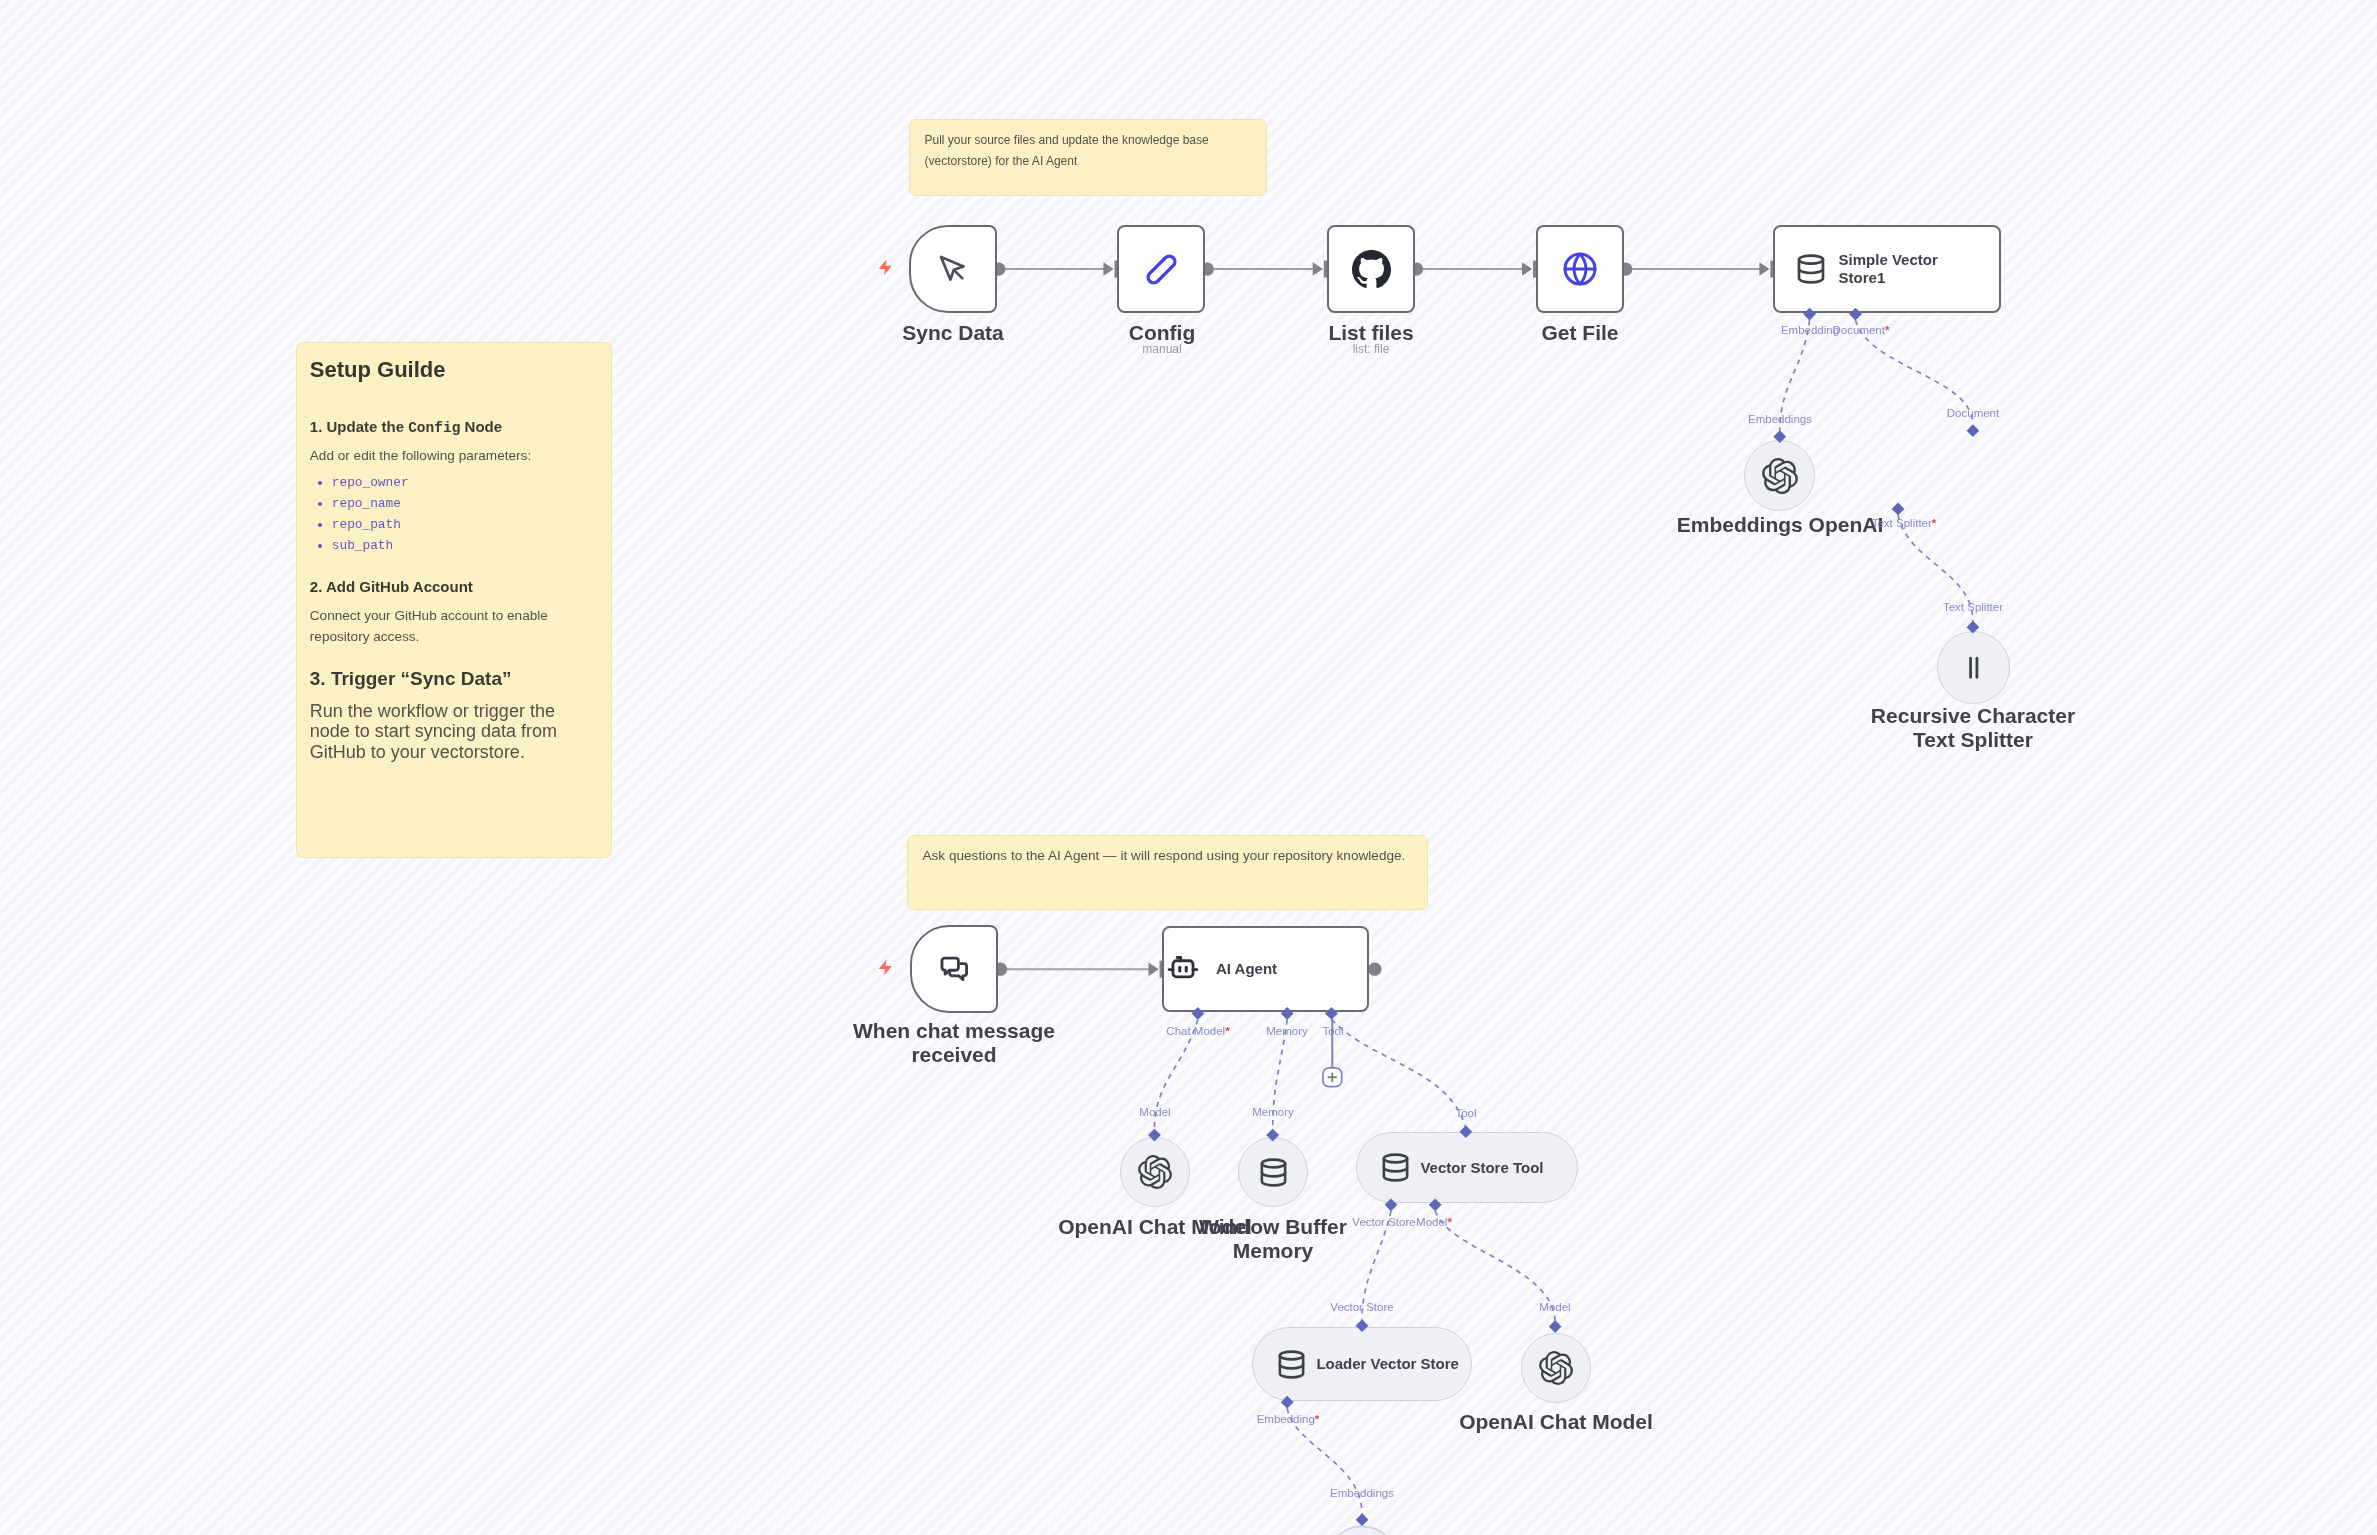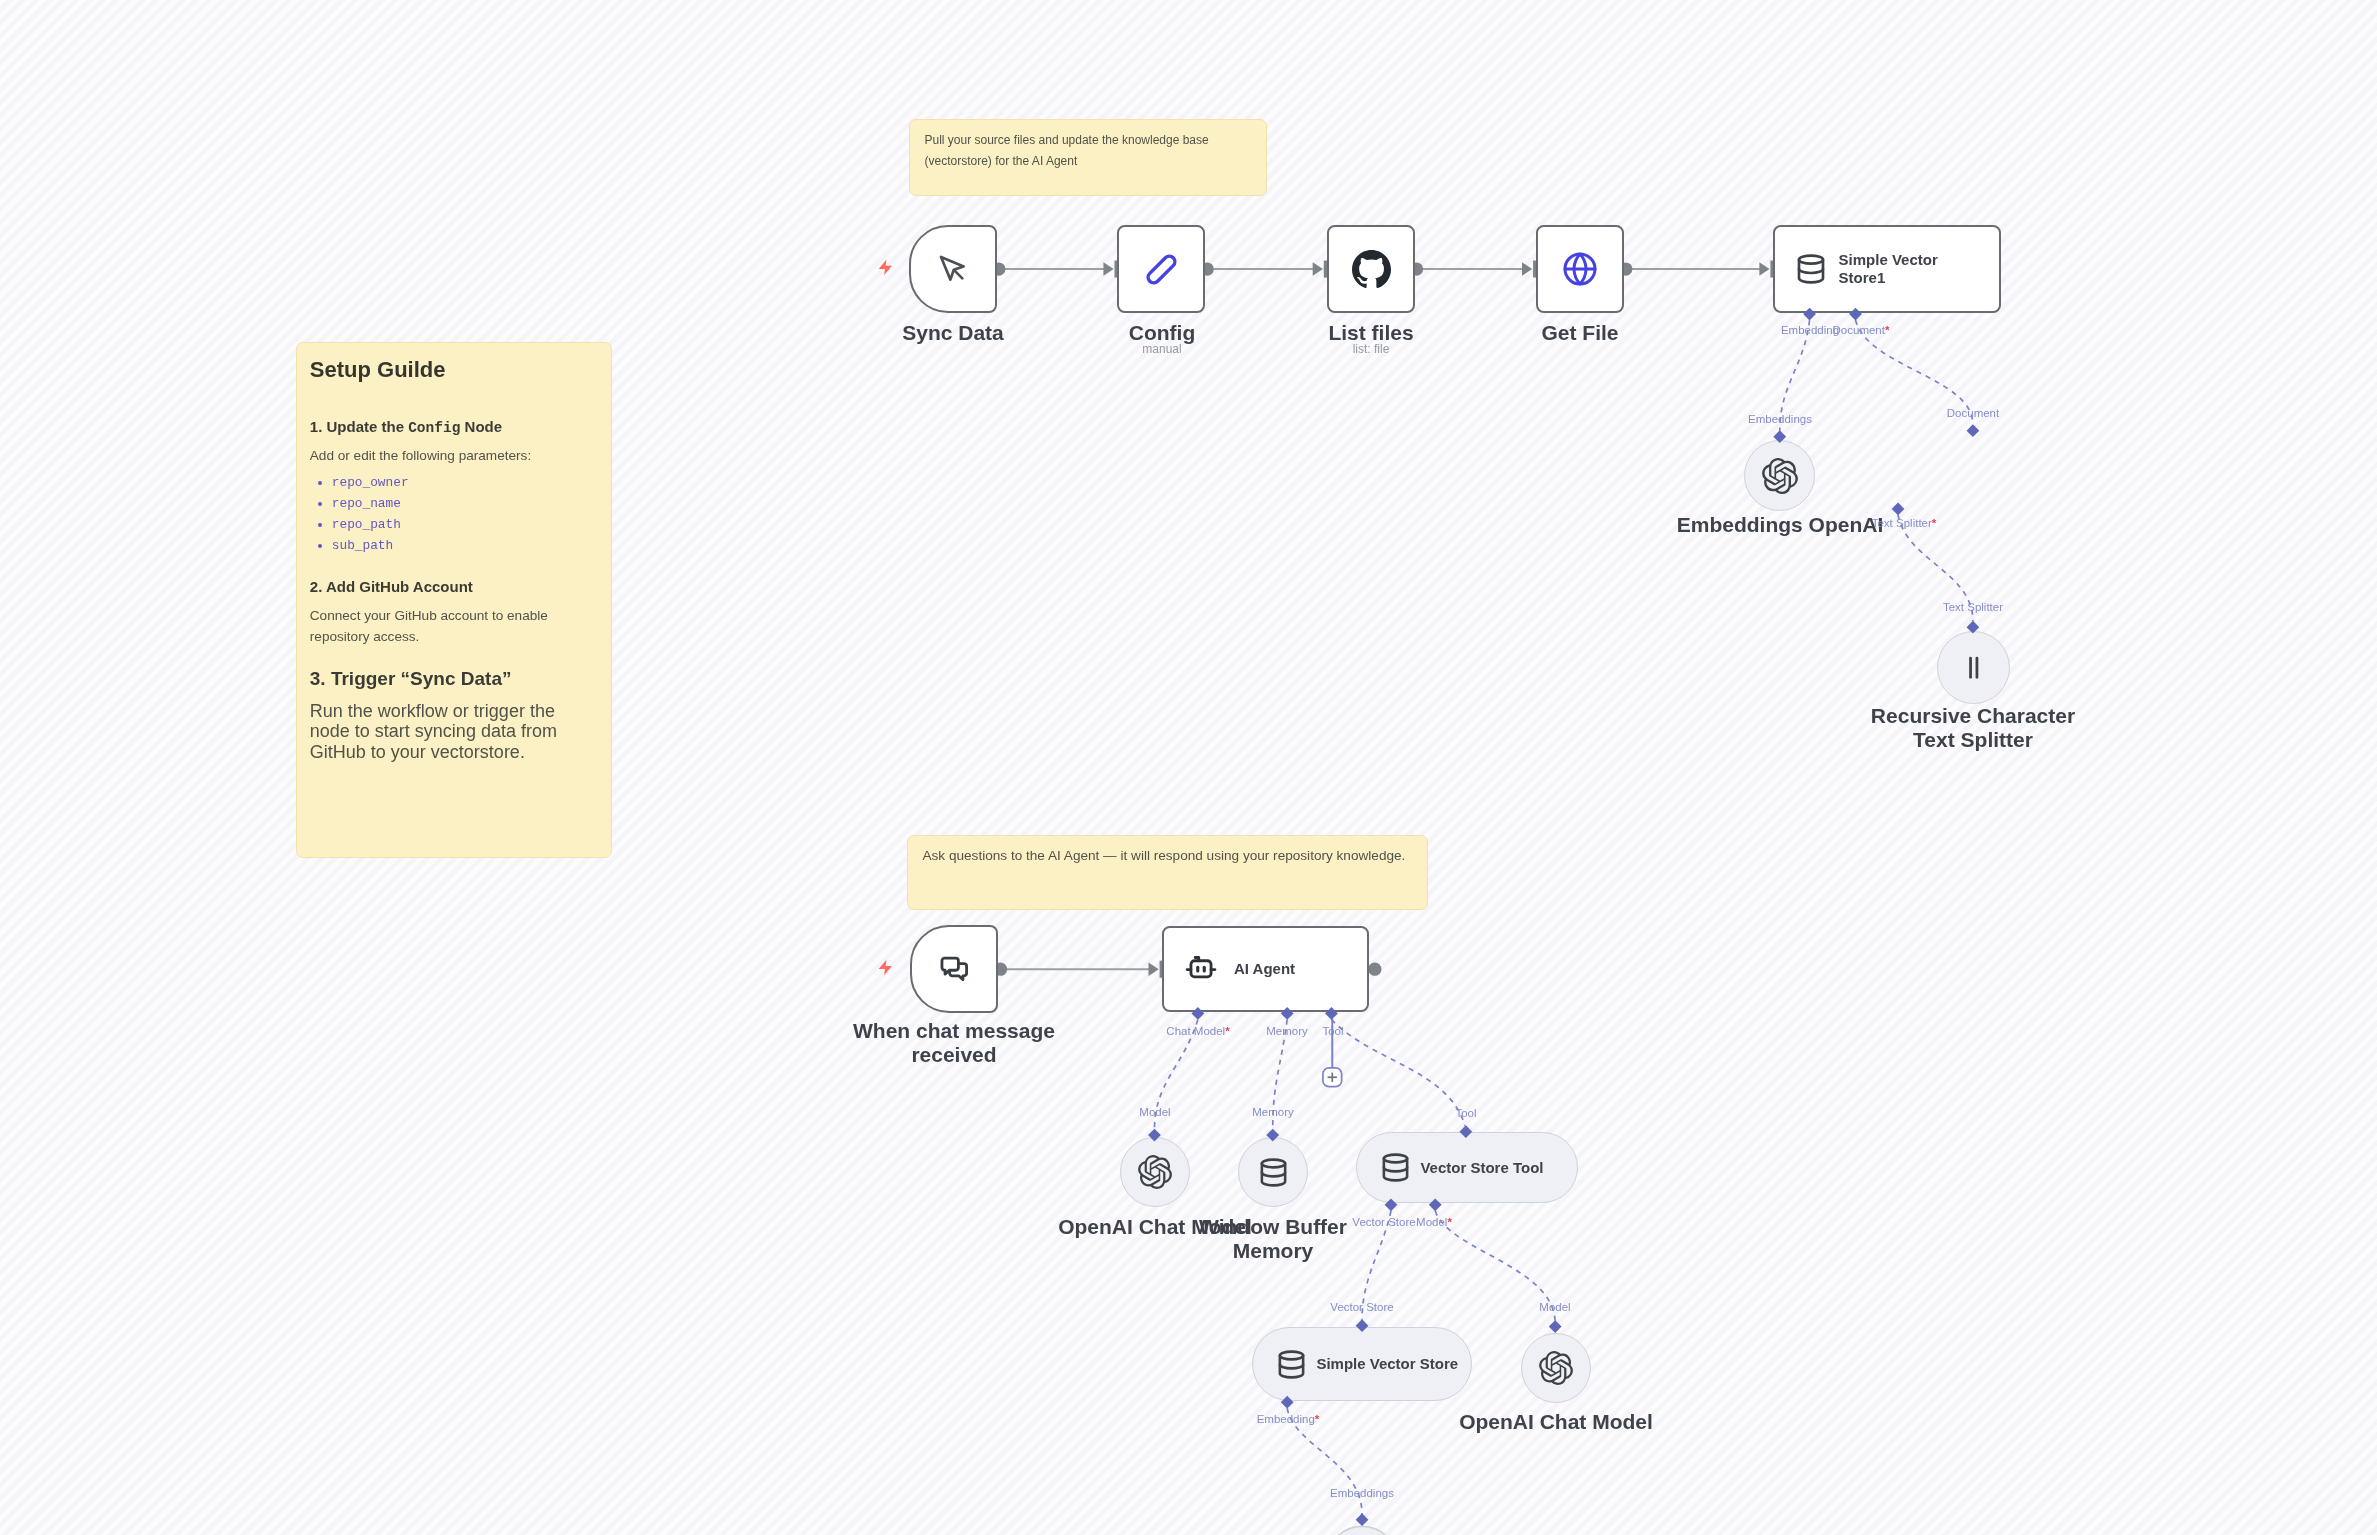--- a/index.html
+++ b/index.html
@@ -149,21 +149,21 @@
         <line x1="15" y1="3" x2="15" y2="21"></line>
       </svg>
 </div>
 
 <div class="node trig sq" style="left:910px;top:925px;width:88px;height:88px;">
   <svg width="34" height="34" viewBox="0 0 24 24" stroke="#383d44" stroke-width="2" stroke-linecap="round" stroke-linejoin="round">
         <path fill="none" d="M12.6 8.2H19a1.9 1.9 0 0 1 1.9 1.9v4.8A1.9 1.9 0 0 1 19 16.8h-.7v2.7l-3-2.7h-4.5a1.9 1.9 0 0 1-1.9-1.9v-1.2"></path>
         <path fill="#ffffff" d="M5.4 4.3h7.8a1.9 1.9 0 0 1 1.9 1.9V11a1.9 1.9 0 0 1-1.9 1.9H8.7l-3 2.7v-2.7h-.3A1.9 1.9 0 0 1 3.5 11V6.2a1.9 1.9 0 0 1 1.9-1.9z"></path>
       </svg>
 </div>
-<div class="node" style="left:1162px;top:926px;width:207px;height:86px;padding-left:20px;">
+<div class="node" style="left:1162px;top:926px;width:207px;height:86px;padding-left:2px;">
   <svg width="34" height="34" viewBox="0 0 24 24" fill="none" stroke="#2e3238" stroke-width="2" stroke-linecap="round" stroke-linejoin="round">
         <path d="M10.4 6.2V3.9H7.9"></path>
         <rect x="4.9" y="6.2" width="14.2" height="11.4" rx="2.6"></rect>
         <path d="M2.2 12.4h2.7"></path>
         <path d="M19.1 12.4h2.7"></path>
         <line x1="9.7" y1="10.8" x2="9.7" y2="13.4" stroke-width="2.2"></line>
         <line x1="14.3" y1="10.8" x2="14.3" y2="13.4" stroke-width="2.2"></line>
       </svg>
   <div class="ntx" style="margin-left:16px;">AI Agent</div>
 </div>
@@ -187,21 +187,21 @@
         <path d="M3 12a9 3 0 0 0 18 0"></path>
       </svg>
   <div class="ntx" style="margin-left:9.4px;">Vector Store Tool</div>
 </div>
 <div class="sub stad" style="left:1252px;top:1327px;width:220px;height:74px;padding-left:23px;">
   <svg width="31" height="31" viewBox="0 0 24 24" fill="none" stroke="#3d4249" stroke-width="2" stroke-linecap="round" stroke-linejoin="round">
         <ellipse cx="12" cy="5" rx="9" ry="3"></ellipse>
         <path d="M3 5v14a9 3 0 0 0 18 0V5"></path>
         <path d="M3 12a9 3 0 0 0 18 0"></path>
       </svg>
-  <div class="ntx" style="margin-left:9.4px;">Simple Vector Store</div>
+  <div class="ntx" style="margin-left:9.4px;">Loader Vector Store</div>
 </div>
 <div class="sub circ" style="left:1521px;top:1333px;width:70px;height:70px;">
   <svg width="34" height="34" viewBox="0 0 24 24" fill="#3d4249">
         <path d="M22.2819 9.8211a5.9847 5.9847 0 0 0-.5157-4.9108 6.0462 6.0462 0 0 0-6.5098-2.9A6.0651 6.0651 0 0 0 4.9807 4.1818a5.9847 5.9847 0 0 0-3.9977 2.9 6.0462 6.0462 0 0 0 .7427 7.0966 5.98 5.98 0 0 0 .511 4.9107 6.051 6.051 0 0 0 6.5146 2.9001A5.9847 5.9847 0 0 0 13.2599 24a6.0557 6.0557 0 0 0 5.7718-4.2058 5.9894 5.9894 0 0 0 3.9977-2.9001 6.0557 6.0557 0 0 0-.7475-7.073zm-9.022 12.6081a4.4755 4.4755 0 0 1-2.8764-1.0408l.1419-.0804 4.7783-2.7582a.7948.7948 0 0 0 .3927-.6813v-6.7369l2.02 1.1686a.071.071 0 0 1 .038.052v5.5826a4.504 4.504 0 0 1-4.4945 4.4944zm-9.6607-4.1254a4.4708 4.4708 0 0 1-.5346-3.0137l.142.0852 4.783 2.7582a.7712.7712 0 0 0 .7806 0l5.8428-3.3685v2.3324a.0804.0804 0 0 1-.0332.0615L9.74 19.9502a4.4992 4.4992 0 0 1-6.1408-1.6464zM2.3408 7.8956a4.485 4.485 0 0 1 2.3655-1.9728V11.6a.7664.7664 0 0 0 .3879.6765l5.8144 3.3543-2.0201 1.1685a.0757.0757 0 0 1-.071 0l-4.8303-2.7865A4.504 4.504 0 0 1 2.3408 7.8956zm16.5963 3.8558L13.1038 8.364 15.1192 7.2a.0757.0757 0 0 1 .071 0l4.8303 2.7913a4.4944 4.4944 0 0 1-.6765 8.1042v-5.6772a.79.79 0 0 0-.407-.667zm2.0107-3.0231l-.142-.0852-4.7735-2.7818a.7759.7759 0 0 0-.7854 0L9.409 9.2297V6.8974a.0662.0662 0 0 1 .0284-.0615l4.8303-2.7866a4.4992 4.4992 0 0 1 6.6802 4.66zM8.3065 12.863l-2.02-1.1638a.0804.0804 0 0 1-.038-.0567V6.0742a4.4992 4.4992 0 0 1 7.3757-3.4537l-.142.0805L8.704 5.459a.7948.7948 0 0 0-.3927.6813zm1.0976-2.3654l2.602-1.4998 2.6069 1.4998v2.9994l-2.5974 1.4997-2.6067-1.4997Z"></path>
       </svg>
 </div>
 
 <div class="lab" style="left:953px;top:321px;">Sync Data</div>
 <div class="lab" style="left:1162px;top:321px;">Config</div>
 <div class="slab" style="left:1162px;top:342px;">manual</div>

